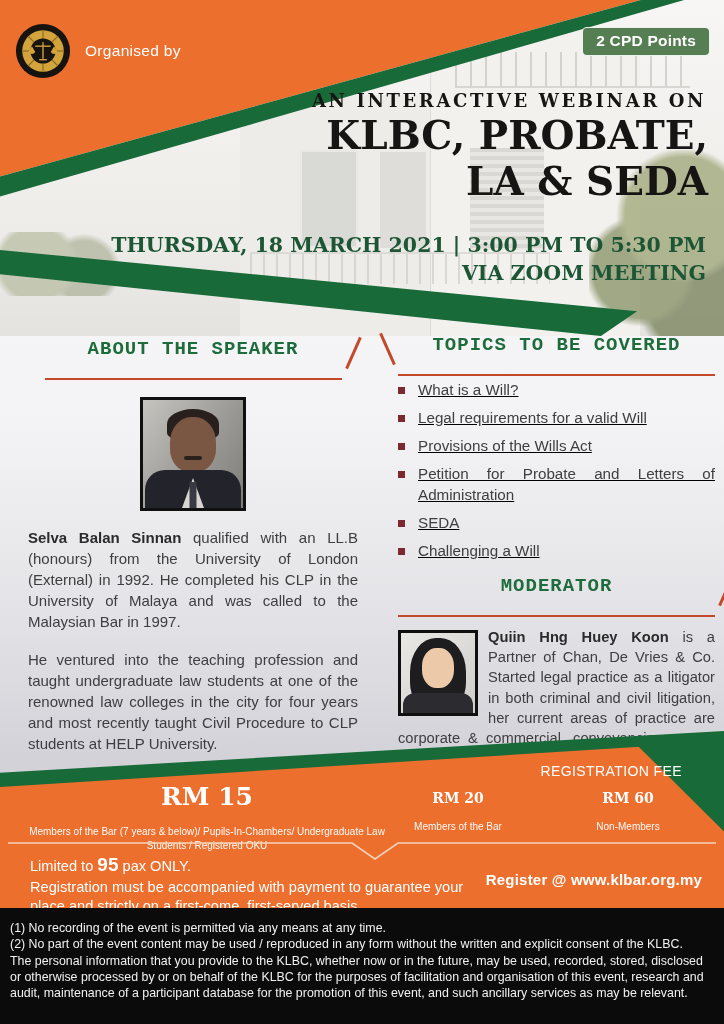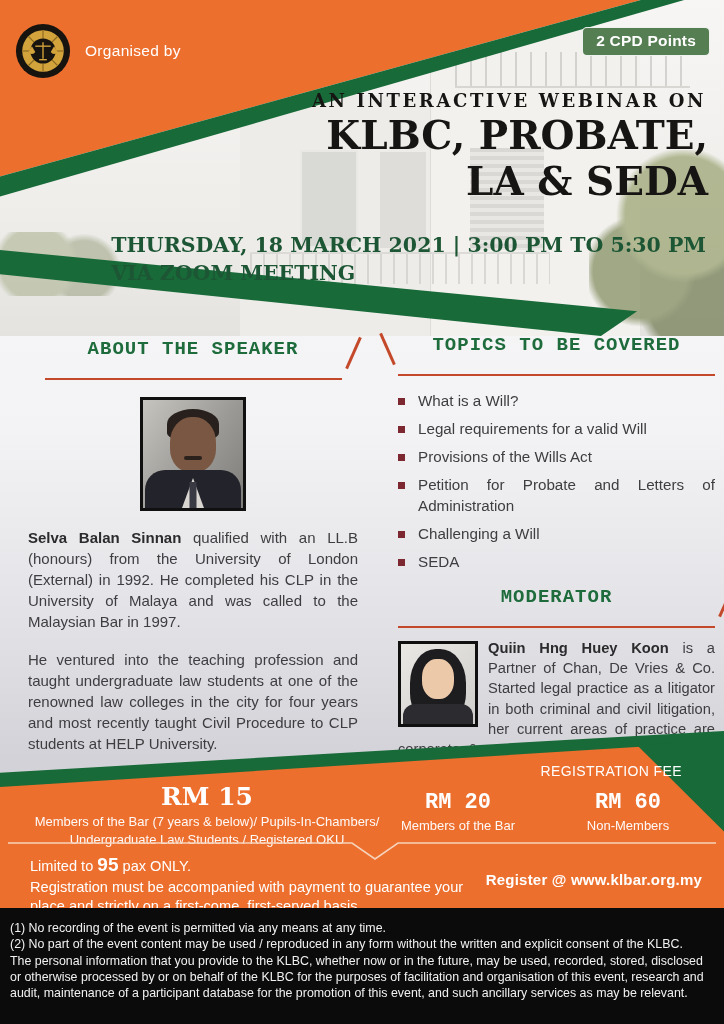--- a/index.html
+++ b/index.html
@@ -42,21 +42,21 @@
 
   .cpd { position:absolute; right:14px; top:27px; z-index:5; background:#567E53; color:#fff;
     border:1.5px solid rgba(255,255,255,.9); border-radius:5px; padding:4px 13px 5px;
     font-size:15.5px; font-weight:bold; letter-spacing:.2px; }
 
   .kicker { position:absolute; right:18px; top:90px; z-index:4; font-family:"DejaVu Serif",serif;
     font-weight:700; font-size:18px; letter-spacing:2.6px; color:#171513; }
   .title { position:absolute; right:16px; top:113px; z-index:4; text-align:right;
     font-family:"DejaVu Serif",serif; font-weight:700; font-size:39px; line-height:1.17; color:#171513; }
   .title span { display:block; }
-  .when { position:absolute; right:18px; top:231px; z-index:4; 
+  .when { position:absolute; right:18px; top:231px; z-index:4; text-align:right;
     font-family:"DejaVu Serif",serif; font-weight:700; font-size:20.5px; line-height:1.38; color:#1D5634; }
   .when span { display:block; }
 
   
   .sec-head { position:relative; font-family:Liberation Mono, monospace; font-weight:700; font-size:19px;
     letter-spacing:1px; color:#1E6B3C; text-align:center; padding-bottom:18px; border-bottom:2.5px solid #C4492B; }
   .slash { position:absolute; width:3px; height:34px; background:#C4492B; }
   .slash.right { right:-13px; top:-2px; transform:rotate(24deg); }
   .slash.left  { left:-12px;  top:-2px; transform:rotate(-24deg); }
 
@@ -72,47 +72,47 @@
   .p-shirt{ position:absolute; left:50%; bottom:0; transform:translateX(-50%); width:0; height:0;
     border-left:11px solid transparent; border-right:11px solid transparent; border-bottom:30px solid #d9d5d0; }
   .p-tie  { position:absolute; left:50%; bottom:0; transform:translateX(-50%); width:7px; height:26px; background:#3a3a44; }
 
   .bio { margin-top:16px; font-size:15px; line-height:1.4; color:#3E3E41; text-align:justify; }
   .bio p + p { margin-top:17px; }
   .bio b { color:#2b2b2d; }
 
   
   .right-col { position:absolute; left:398px; top:334px; width:317px; }
-  .topics { margin-top:15px; }
+  .topics { margin-top:4px;text-decoration:underline; }
   .topic { display:flex; gap:13px; margin-bottom:7px; font-size:15.2px; line-height:1.38; color:#3E3E41; }
   .topic .sq { flex:none; width:7px; height:7px; margin-top:7px; background:#7D2730; }
   .topic .t { flex:1; text-align:justify; }
   .mod-head { margin-top:13px; }
   .mod-bio { margin-top:10px; font-size:14.7px; line-height:1.38; color:#3E3E41; text-align:justify; }
   .mod-bio b { color:#2b2b2d; }
   .mod-photo { float:left; width:80px; height:86px; border:3px solid #101010; margin:3px 10px 2px 0;
     position:relative; overflow:hidden; background:linear-gradient(135deg,#eae8e5 0%,#d0cecb 100%); }
   .m-hair { position:absolute; left:50%; top:5px; transform:translateX(-50%); width:56px; height:74px; background:#1d1d20; border-radius:46% 46% 40% 40%; }
   .m-face { position:absolute; left:50%; top:15px; transform:translateX(-50%); width:32px; height:40px; background:#ecc9a9; border-radius:45%; }
   .m-body { position:absolute; left:50%; bottom:-8px; transform:translateX(-50%); width:70px; height:28px; background:#2b2b30; border-radius:12px 12px 0 0; }
 
   
   .reg { position:absolute; left:0; top:730px; width:724px; height:178px; color:#fff; }
   .reg-green  { position:absolute; inset:0; background:#186A38; clip-path:polygon(0 24%,100% 0.5%,100% 8%,0 32.5%); }
   .reg-orange { position:absolute; inset:0; background:#EC6F2E; clip-path:polygon(0 32%,100% 6.5%,100% 100%,0 100%); }
   .reg-corner { position:absolute; inset:0; background:#186A38; clip-path:polygon(88% 8.5%,100% 5%,100% 57%); }
   .reg-fee-label { position:absolute; right:42px; top:33px; font-size:14px; letter-spacing:.4px; }
   .fee { position:absolute; text-align:center; }
   .fee .price { font-family:"DejaVu Serif",serif; font-weight:700; }
-  .fee .aud { margin-top:2px; font-size:13px; line-height:1.35; opacity:.96; }
+  .fee .aud { margin-top:14px; font-size:10px; line-height:1.35; opacity:.96; }
   .fee1 { left:22px; top:52px; width:370px; }
   .fee1 .price { font-size:25px; }
   .fee2 { left:388px; top:60px; width:140px; }
   .fee3 { left:548px; top:60px; width:160px; }
-  .fee2 .price, .fee3 .price { font-size:22px;font-family:Liberation Mono, monospace; }
+  .fee2 .price, .fee3 .price { font-size:14px; }
   .divider-svg { position:absolute; left:8px; top:110px; width:708px; height:22px; }
   .limited { position:absolute; left:30px; top:122px; width:462px; font-size:14.6px; line-height:1.35; }
   .limited .num { font-size:19px; font-weight:700; }
   .reg-url { position:absolute; right:22px; top:141px; font-weight:700; font-size:15px; letter-spacing:.2px; }
 
   
   .footer { position:absolute; left:0; top:908px; width:724px; height:116px; background:#0B0B0B;
     color:#F1F1F1; padding:12px 10px 0 10px; font-size:12.4px; line-height:1.31; }
   .footer p { margin:0; }
 </style>
@@ -216,25 +216,25 @@
       <div class="topic">
           <span class="sq"></span>
           <span class="t">Provisions of the Wills Act</span>
         </div>
       <div class="topic">
           <span class="sq"></span>
           <span class="t">Petition for Probate and Letters of Administration</span>
         </div>
       <div class="topic">
           <span class="sq"></span>
+          <span class="t">SEDA</span>
+        </div>
+      <div class="topic">
+          <span class="sq"></span>
           <span class="t">Challenging a Will</span>
-        </div>
-      <div class="topic">
-          <span class="sq"></span>
-          <span class="t">SEDA</span>
         </div>
     </div>
 
     <div class="sec-head mod-head">
       <span>MODERATOR</span>
       <span class="slash right"></span>
     </div>
     <div class="mod-bio">
       <span class="mod-photo">
         <span class="m-hair"></span>

